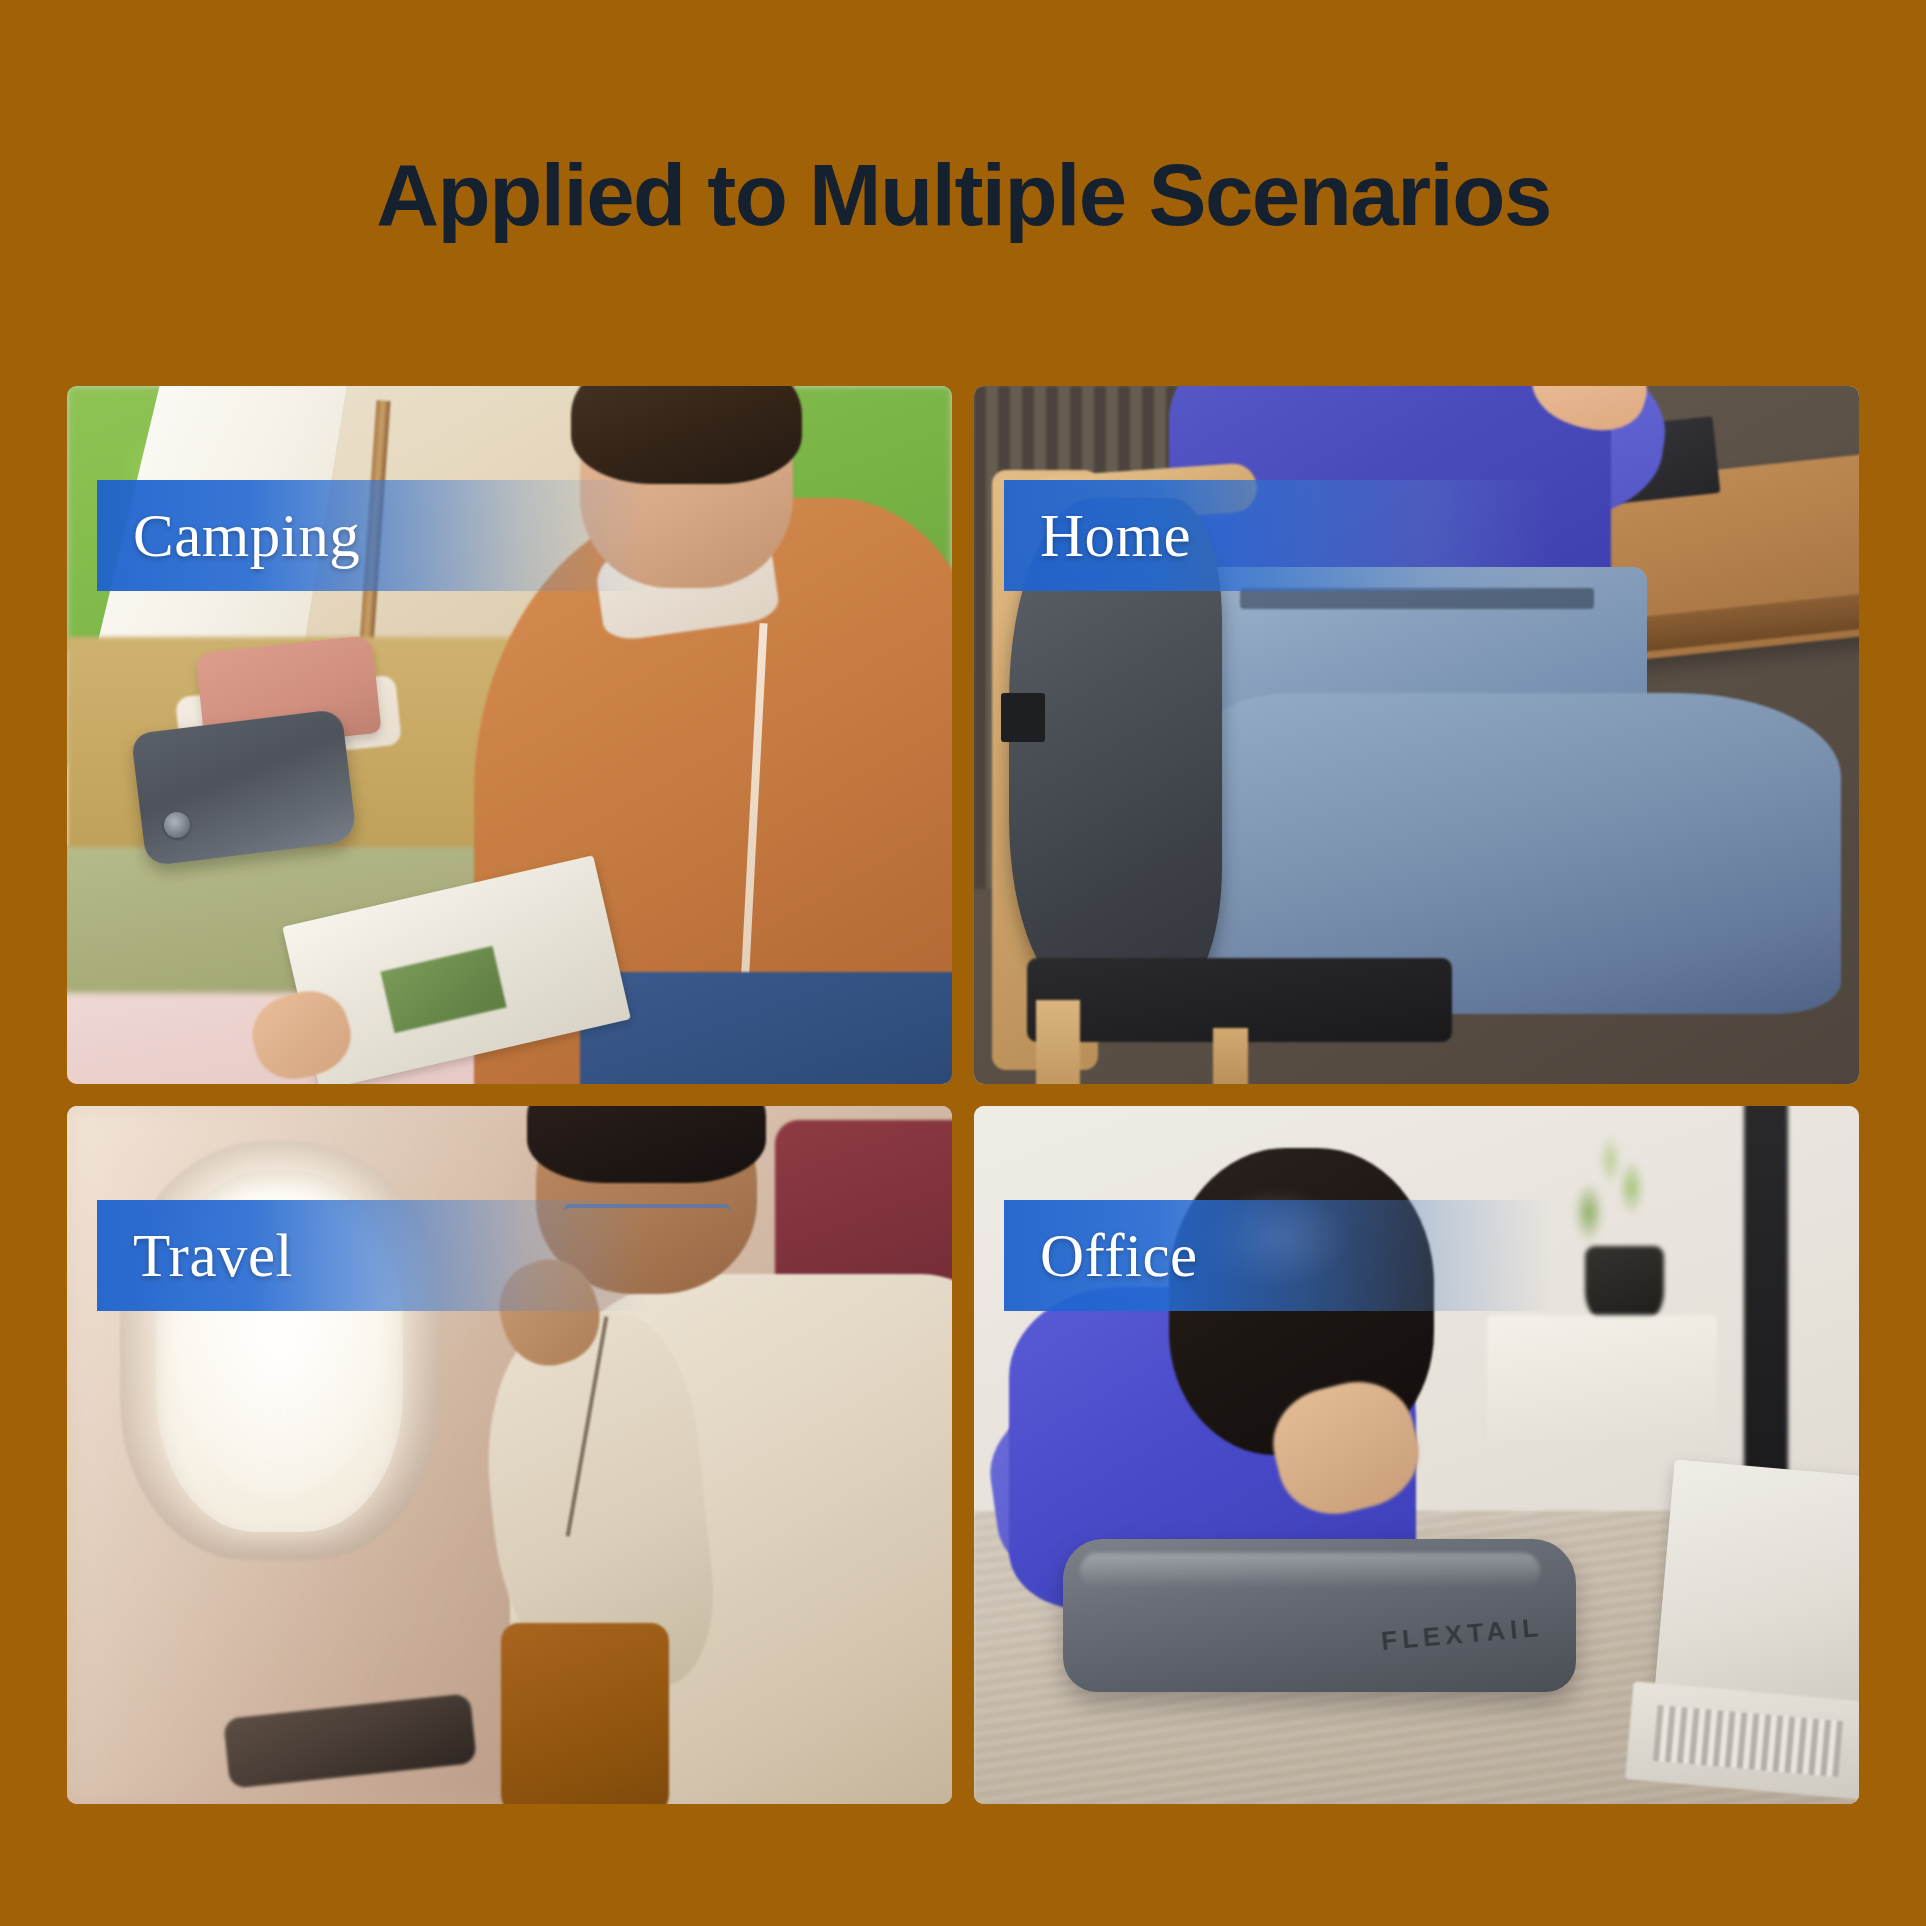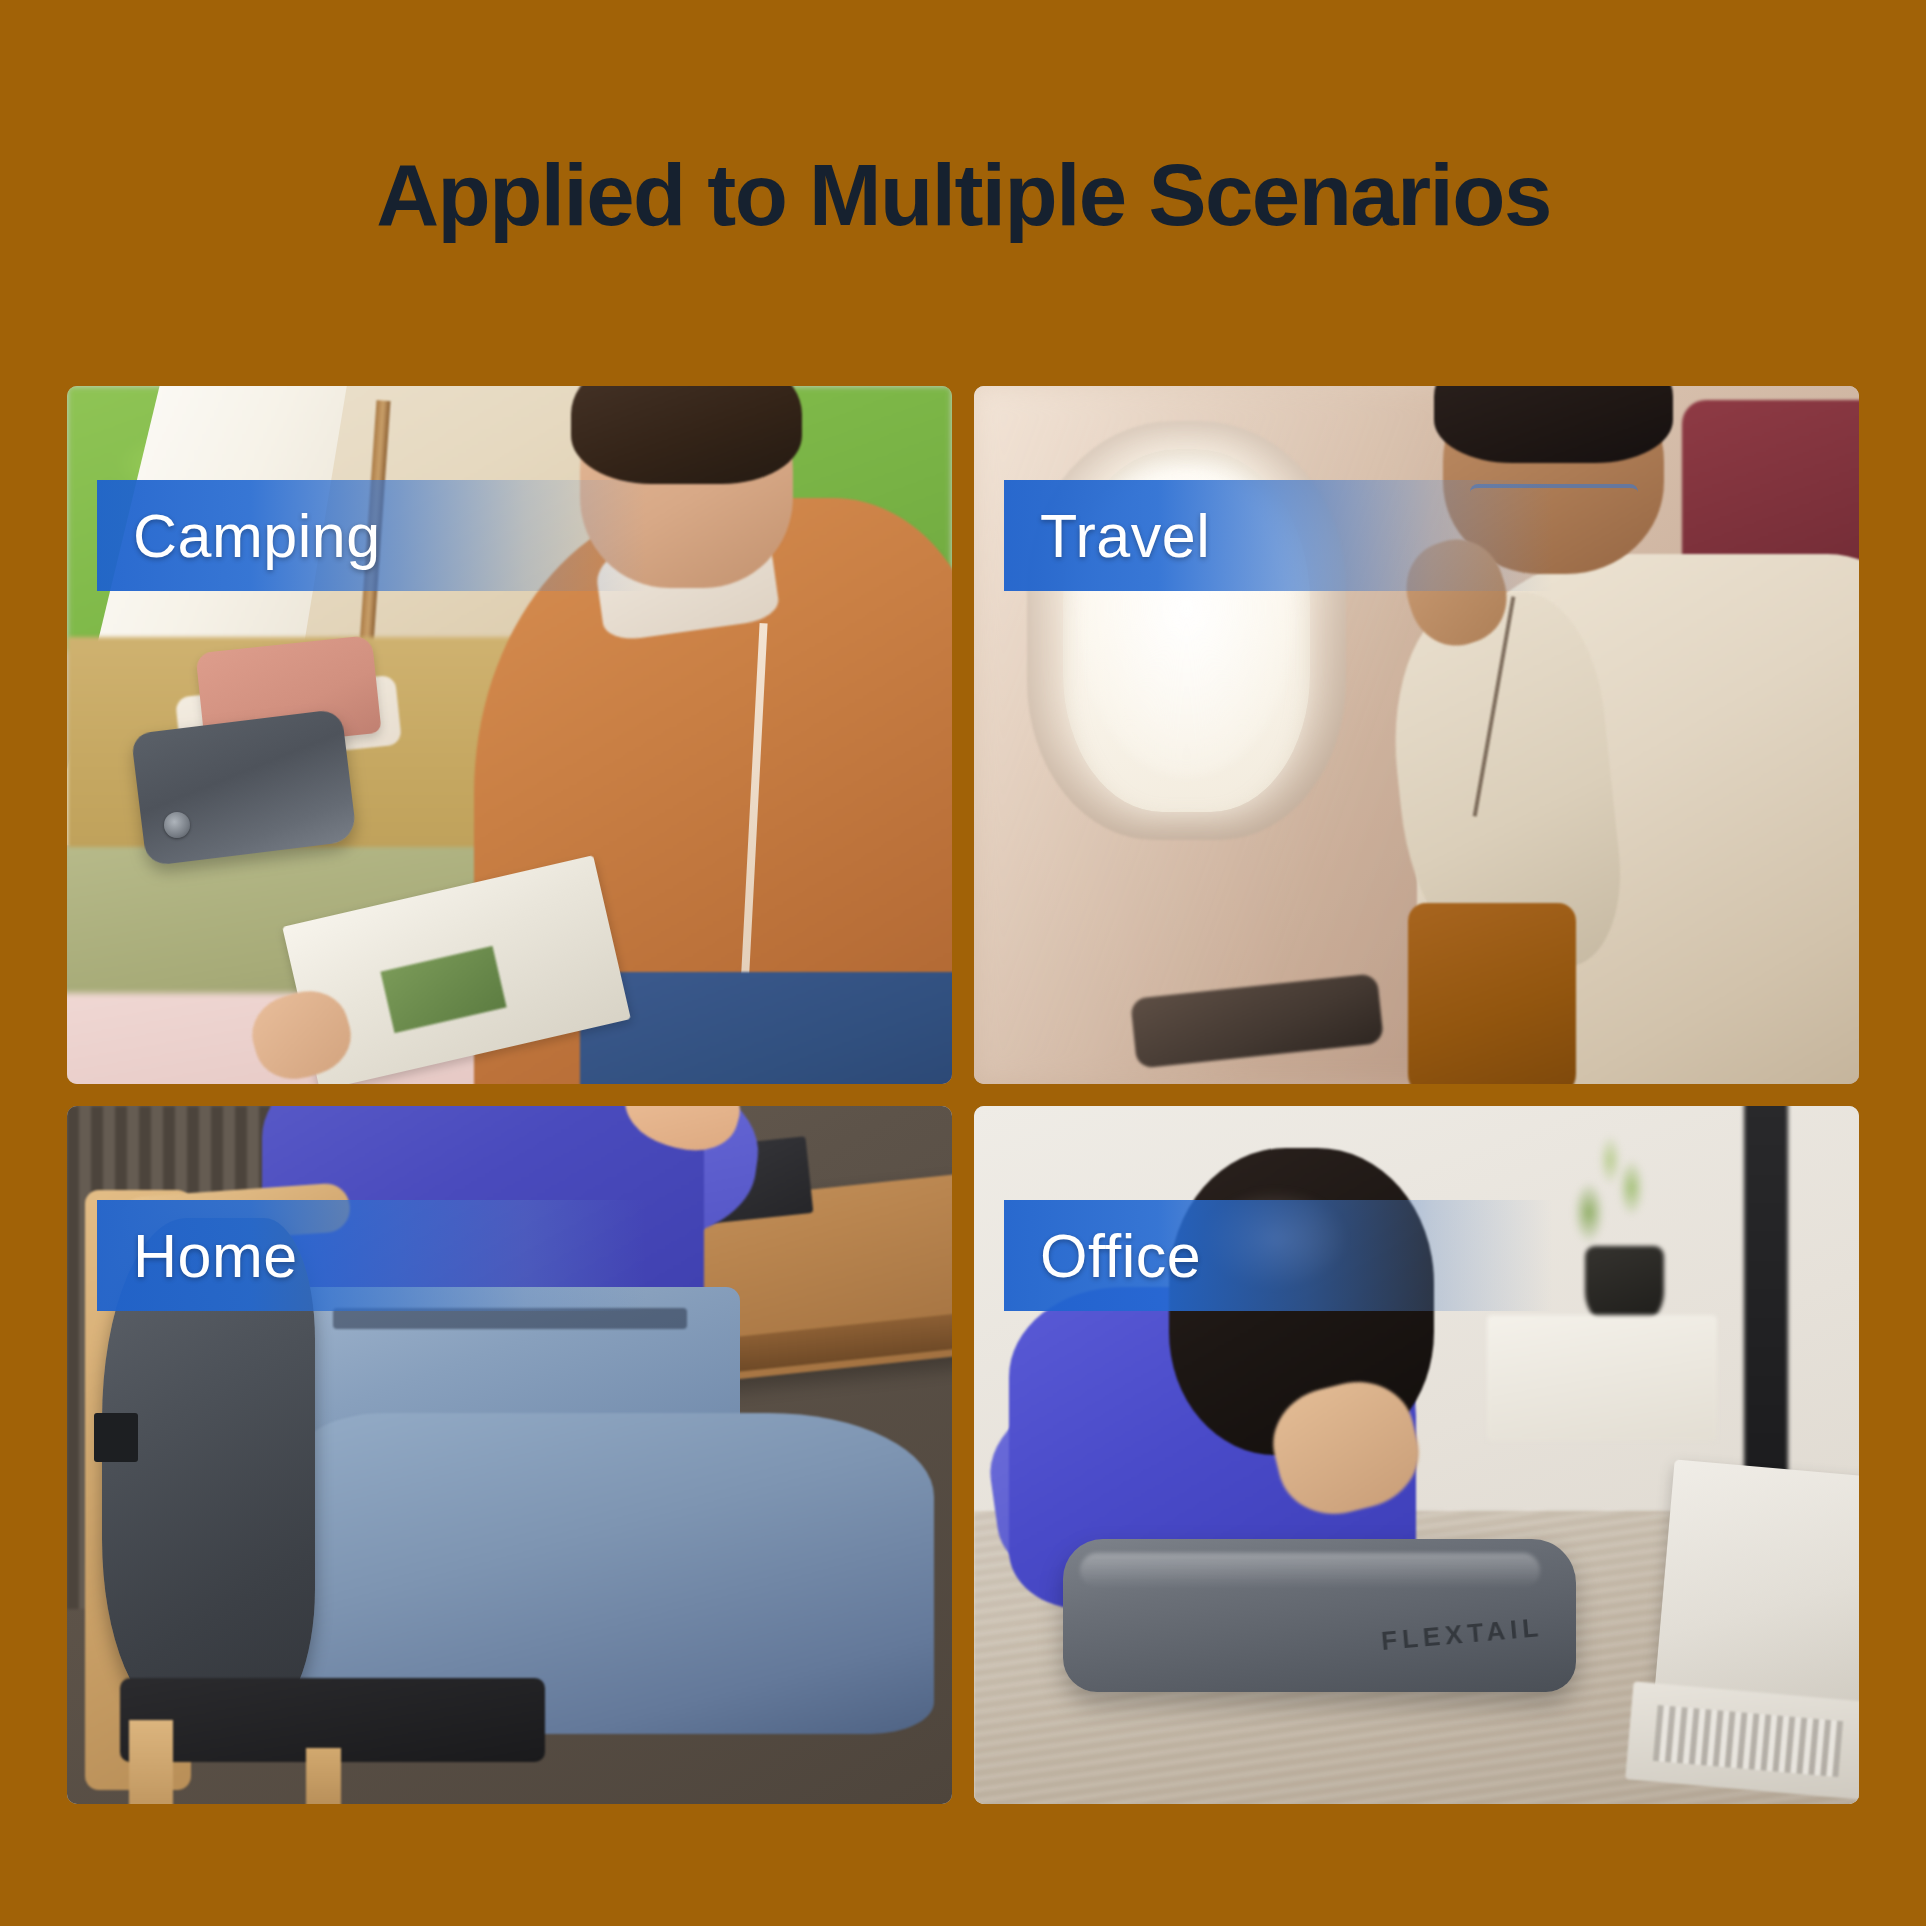--- a/index.html
+++ b/index.html
@@ -78,21 +78,21 @@
     align-items:center;
     padding-left:36px;
     z-index:6;
   }
   .label-band .label-text {
     color:#ffffff;
     font-size:61px;
     font-weight:400;
     letter-spacing:0.5px;
     text-shadow:0 2px 5px rgba(0,0,0,0.30);
-    font-family:Liberation Sans, sans-serif;
+    font-family:Liberation Serif, serif;
     white-space:nowrap;
   }
 
   
   .camp-grass {
     position:absolute; left:0; top:0; width:100%; height:38%;
     background:
       radial-gradient(ellipse 89px 50px at 12% 30%, rgba(160,210,90,0.75), transparent 65%),
       radial-gradient(ellipse 119px 59px at 38% 65%, rgba(120,180,60,0.7), transparent 68%),
       radial-gradient(ellipse 99px 54px at 70% 22%, rgba(150,205,85,0.6), transparent 65%),
@@ -648,44 +648,20 @@
         <div class="camp-paper-img"></div>
         <div class="camp-hand"></div>
       </div>
       <div class="label-band">
         <span class="label-text">Camping</span>
       </div>
     </div>
 
     <div class="cell">
       <div class="scene">
-        <div class="tv-wall"></div>
-        <div class="tv-wall-shade"></div>
-        <div class="tv-window-outer"></div>
-        <div class="tv-window-inner"></div>
-        <div class="tv-window-glow"></div>
-        <div class="tv-seat"></div>
-        <div class="tv-body"></div>
-        <div class="tv-arm"></div>
-        <div class="tv-head" style="position:absolute;"></div>
-        <div class="tv-man-head"></div>
-        <div class="tv-man-hair"></div>
-        <div class="tv-glasses"></div>
-        <div class="tv-hand"></div>
-        <div class="tv-strap"></div>
-        <div class="tv-bag"></div>
-        <div class="tv-armrest"></div>
-      </div>
-      <div class="label-band">
-        <span class="label-text">Travel</span>
-      </div>
-    </div>
-
-    <div class="cell">
-      <div class="scene">
         <div class="hm-wall"></div>
         <div class="hm-blinds"></div>
         <div class="hm-desk"></div>
         <div class="hm-desk-edge"></div>
         <div class="hm-laptop"></div>
         <div class="hm-arm"></div>
         <div class="hm-torso"></div>
         <div class="hm-hand"></div>
         <div class="hm-jeans-top"></div>
         <div class="hm-belt"></div>
@@ -693,20 +669,44 @@
         <div class="hm-chair-back"></div>
         <div class="hm-chair-rail"></div>
         <div class="hm-cushion"></div>
         <div class="hm-cushion-strap"></div>
         <div class="hm-seat"></div>
         <div class="hm-leg-front"></div>
         <div class="hm-leg-back"></div>
       </div>
       <div class="label-band">
         <span class="label-text">Home</span>
+      </div>
+    </div>
+
+    <div class="cell">
+      <div class="scene">
+        <div class="tv-wall"></div>
+        <div class="tv-wall-shade"></div>
+        <div class="tv-window-outer"></div>
+        <div class="tv-window-inner"></div>
+        <div class="tv-window-glow"></div>
+        <div class="tv-seat"></div>
+        <div class="tv-body"></div>
+        <div class="tv-arm"></div>
+        <div class="tv-head" style="position:absolute;"></div>
+        <div class="tv-man-head"></div>
+        <div class="tv-man-hair"></div>
+        <div class="tv-glasses"></div>
+        <div class="tv-hand"></div>
+        <div class="tv-strap"></div>
+        <div class="tv-bag"></div>
+        <div class="tv-armrest"></div>
+      </div>
+      <div class="label-band">
+        <span class="label-text">Travel</span>
       </div>
     </div>
 
     <div class="cell">
       <div class="scene">
         <div class="of-wall"></div>
         <div class="of-doorframe"></div>
         <div class="of-plant"></div>
         <div class="of-plant-pot"></div>
         <div class="of-sidetable"></div>

